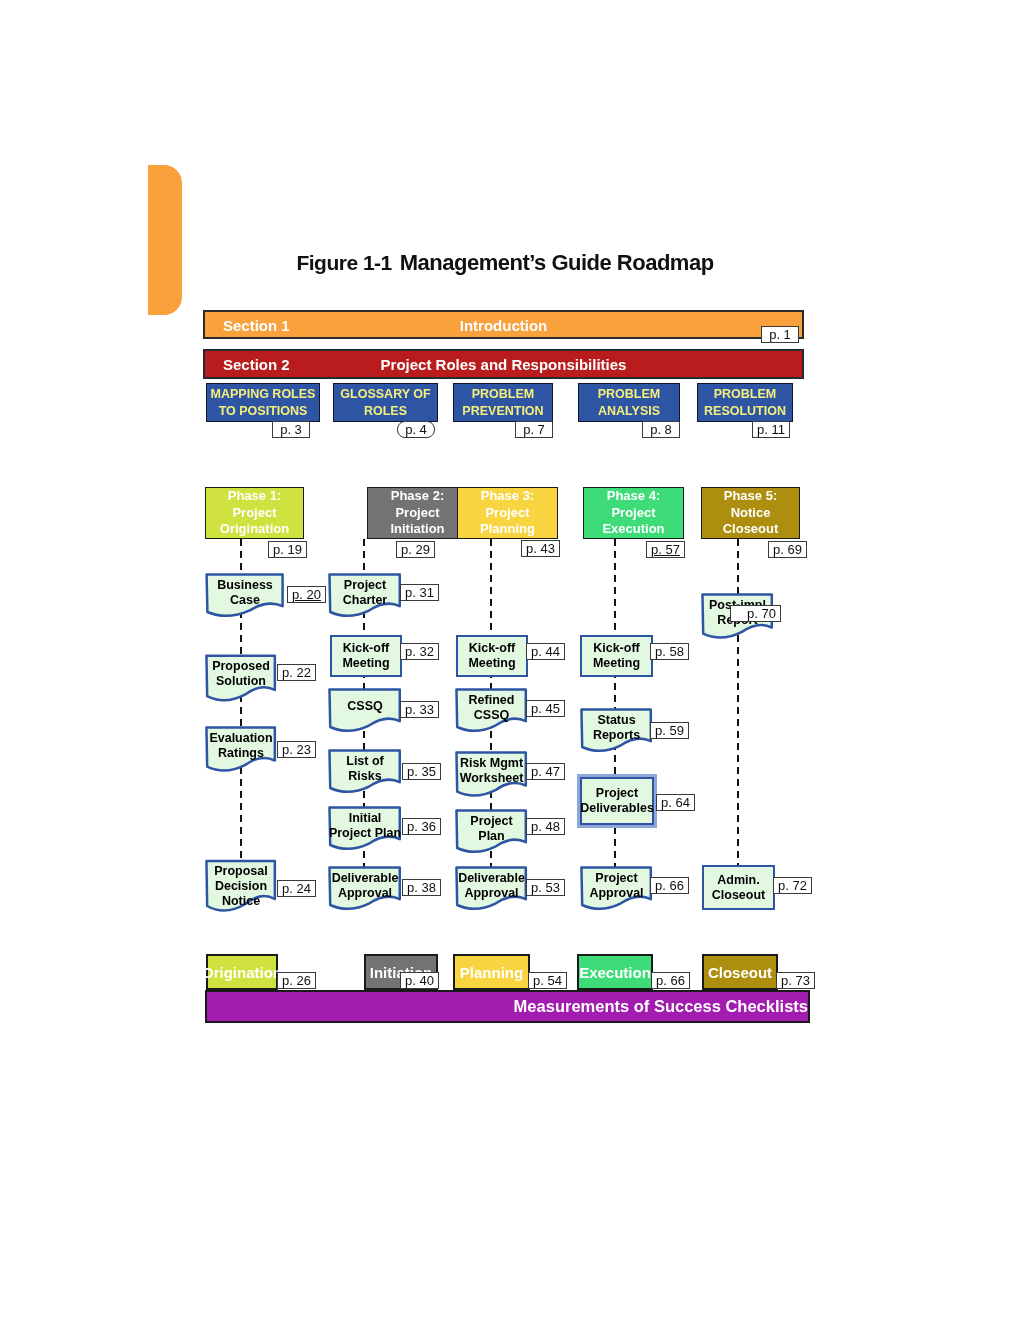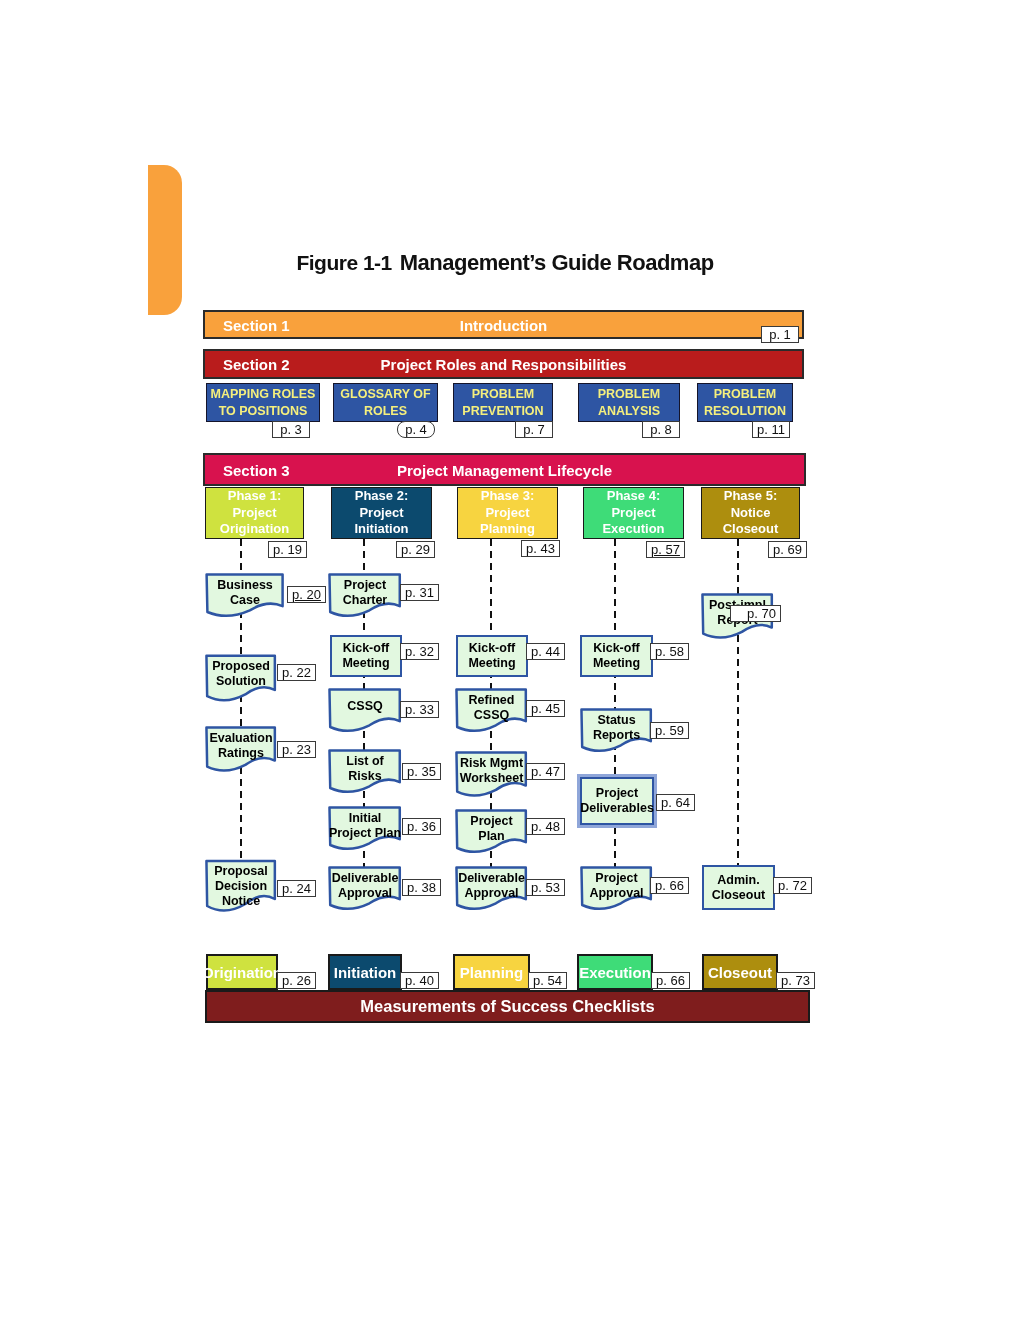--- a/index.html
+++ b/index.html
@@ -31,21 +31,21 @@
   .navybox .lbl{color:#F5EF7D;font-weight:bold;font-size:12.5px;line-height:1.3;white-space:pre-line;}
 
   
   .phasebox{position:absolute;border:1px solid #1a1a1a;box-sizing:border-box;
             display:flex;align-items:center;justify-content:center;text-align:center;}
   .phasebox .lbl{color:#fff;font-weight:bold;font-size:13px;line-height:1.28;white-space:pre-line;}
   .chip{position:absolute;border:2px solid #1a1a1a;box-sizing:border-box;
         display:flex;align-items:center;justify-content:center;}
   .chip .lbl{color:#fff;font-weight:bold;font-size:15px;}
   .c-origination{background:#CFE23F;}
-  .c-initiation{background:#0c4a6e;}
+  .c-initiation{background:#737373;margin-left:36px;}
   .c-planning{background:#F7D440;}
   .c-execution{background:#3EDC78;}
   .c-closeout{background:#AD8E0E;}
 
   
   .tag{position:absolute;min-width:38px;height:17px;line-height:16px;box-sizing:border-box;
        background:#fff;border:1.5px solid #3a3a3a;color:#111;font-size:13px;
        text-align:center;padding:0 4px;z-index:6;}
 
   
@@ -57,23 +57,23 @@
   .doc .doc-shape{position:absolute;left:0;top:0;width:100%;height:100%;}
   .doc .doc-label{position:absolute;left:0;right:0;top:6px;text-align:center;
                   font-weight:bold;font-size:12.5px;line-height:1.2;color:#000;
                   white-space:pre-line;z-index:2;}
   .doc.rect{background:#E2F8E0;border:2px solid #2E55A3;box-sizing:border-box;
             display:flex;align-items:center;justify-content:center;text-align:center;}
   .doc.rect .doc-label{position:static;}
   .doc.double{box-shadow:0 0 0 3px #8FA6D9;}
 
   
-  .footer-bar{position:absolute;left:205px;top:990px;width:605px;height:33px;background:#7f1d1d;
+  .footer-bar{position:absolute;left:205px;top:990px;width:605px;height:33px;background:#a21caf;
               border:2px solid #1a1a1a;box-sizing:border-box;display:flex;align-items:center;
-              justify-content:center;}
+              justify-content:flex-end;}
   .footer-bar .lbl{color:#fff;font-weight:bold;font-size:16.5px;}
 </style>
 </head>
 <body>
 
 <div id="canvas">
 
   <div class="orange-tab"></div>
 
   <div class="fig-title">
@@ -114,24 +114,20 @@
 ANALYSIS</span>
   </div>
   <div class="tag" style="left:642px;top:421px;">p. 8</div>
 
   <div class="navybox" style="left:697px;top:383px;width:96px;height:39px;">
     <span class="lbl">PROBLEM
 RESOLUTION</span>
   </div>
   <div class="tag" style="left:752px;top:421px;">p. 11</div>
 
-  <div class="bar crimson" style="top:453px;height:33px;width:603px;">
-    <span class="bar-label">Section 3</span>
-    <span class="bar-title">Project Management Lifecycle</span>
-  </div>
 
   <div class="dash" style="left:240px;top:539px;height:345px;"></div>
   <div class="dash" style="left:363px;top:539px;height:345px;"></div>
   <div class="dash" style="left:490px;top:539px;height:345px;"></div>
   <div class="dash" style="left:614px;top:539px;height:345px;"></div>
   <div class="dash" style="left:737px;top:539px;height:345px;"></div>
 
   <div class="phasebox c-origination" style="left:205px;top:487px;width:99px;height:52px;">
     <span class="lbl">Phase 1:
 Project

